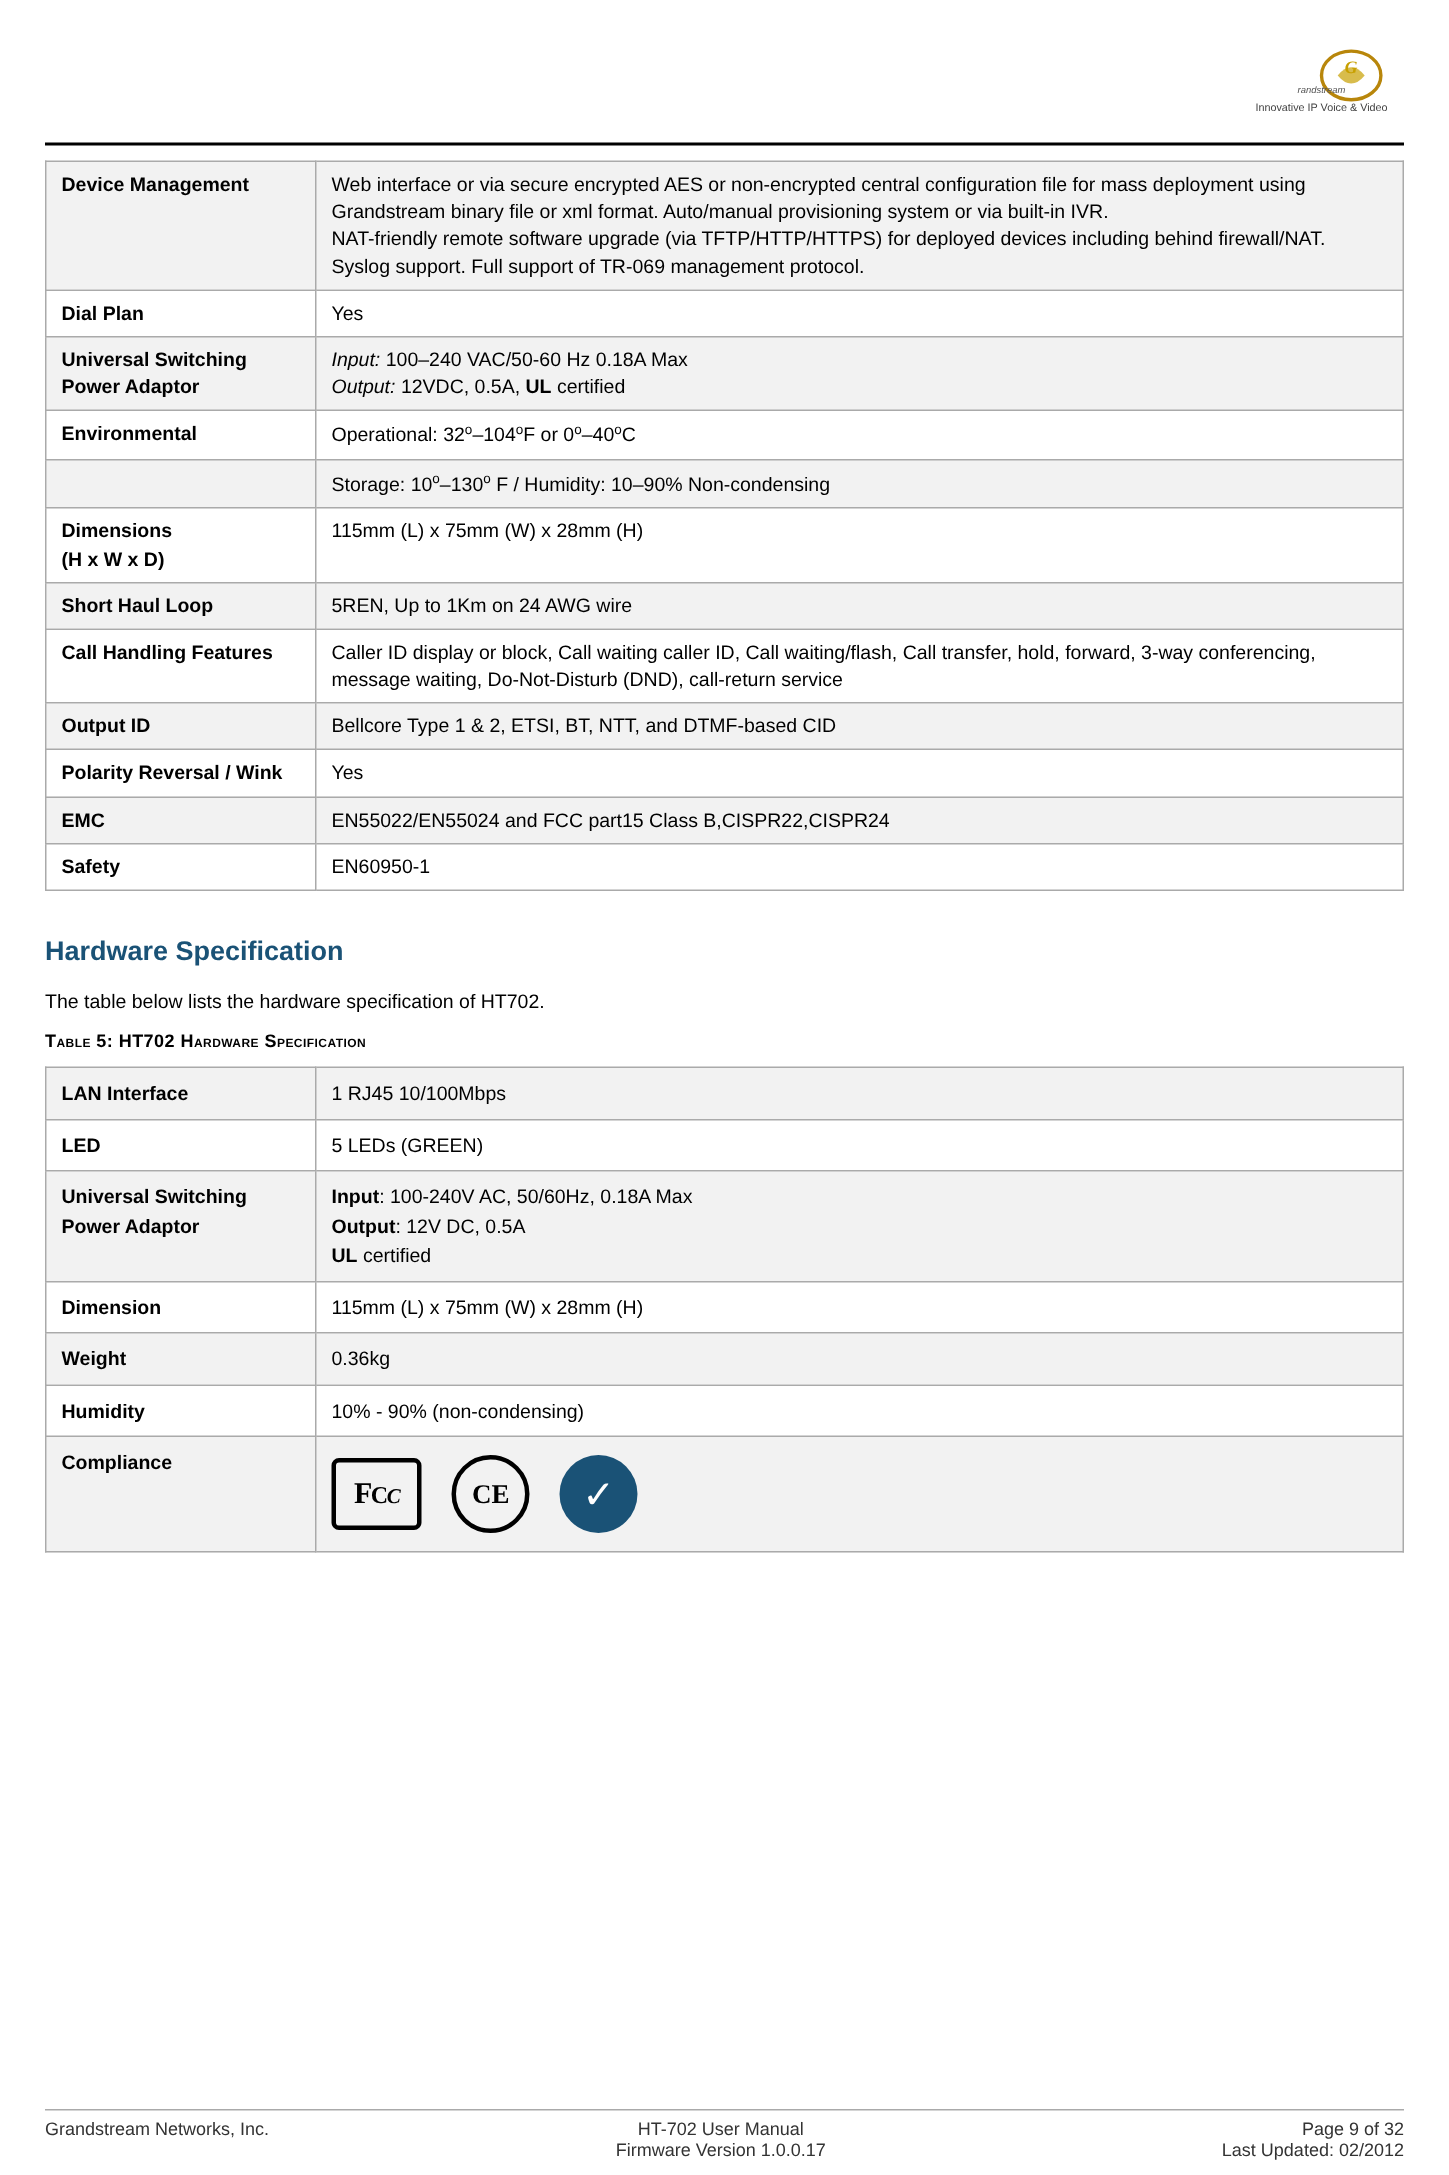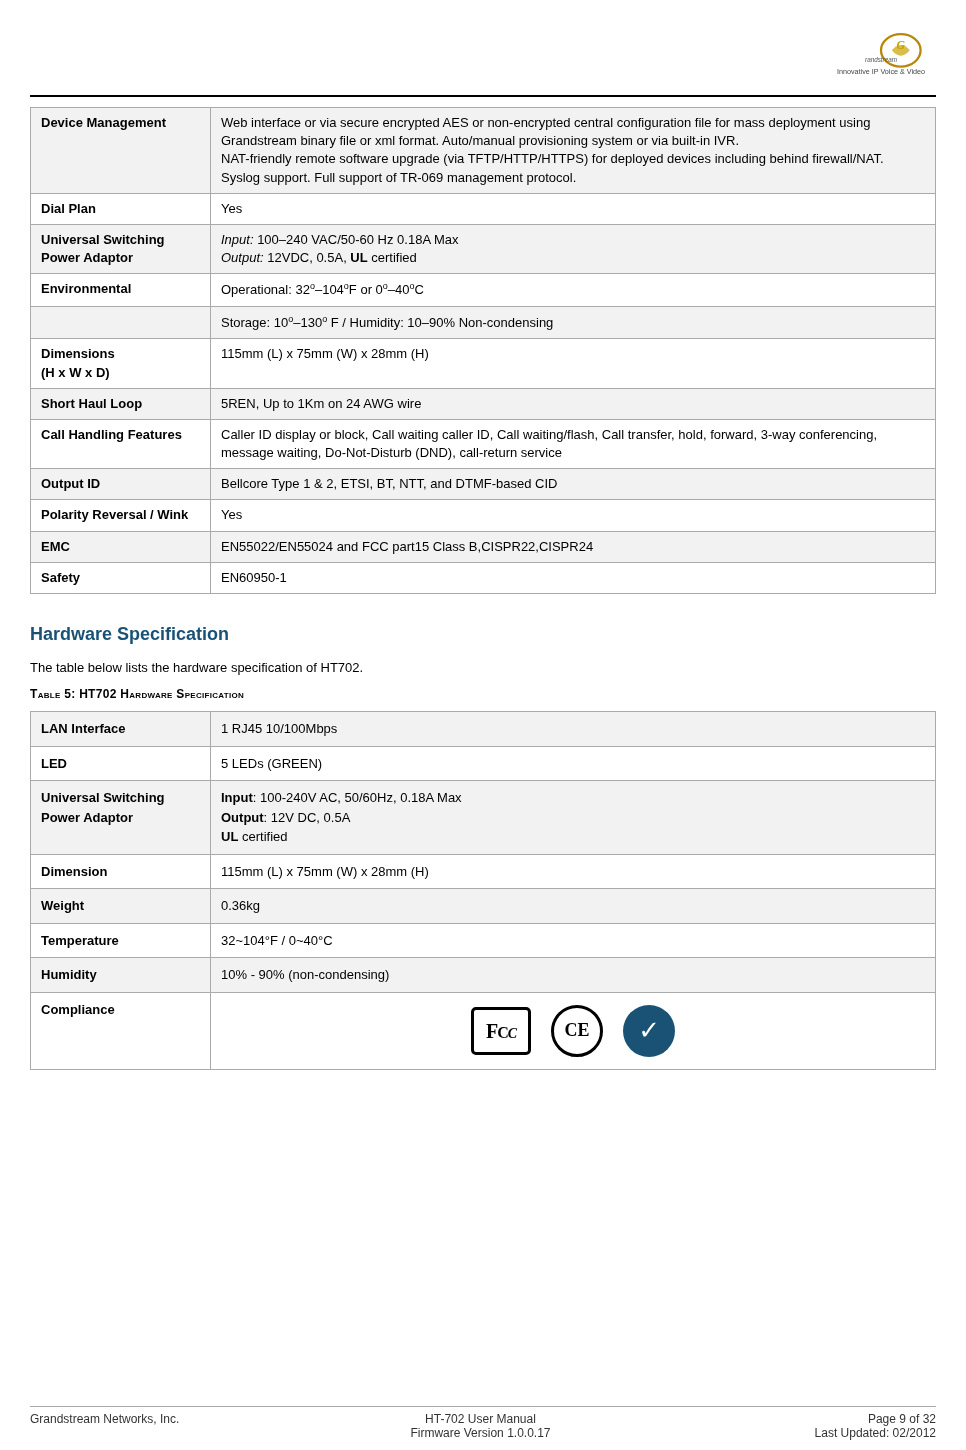--- a/index.html
+++ b/index.html
@@ -92,21 +92,20 @@
     table.hw-table td.label-cell {
       font-weight: bold;
       width: 180px;
     }
 
     .compliance-icons {
       display: flex;
       align-items: center;
       gap: 20px;
       padding: 5px 0;
-      justify-content: center;
     }
 
     
     .footer {
       position: absolute;
       bottom: 10px;
       left: 30px;
       right: 30px;
       border-top: 1px solid #aaa;
       display: flex;
@@ -256,24 +255,20 @@
       <tr>
         <td class="label-cell">Dimension</td>
         <td>115mm (L) x 75mm (W) x 28mm (H)</td>
       </tr>
 
       <tr>
         <td class="label-cell">Weight</td>
         <td>0.36kg</td>
       </tr>
 
-      <tr>
-        <td class="label-cell">Temperature</td>
-        <td>32~104°F / 0~40°C</td>
-      </tr>
 
       <tr>
         <td class="label-cell">Humidity</td>
         <td>10% - 90% (non-condensing)</td>
       </tr>
 
       <tr>
         <td class="label-cell">Compliance</td>
         <td>
           <div class="compliance-icons">

